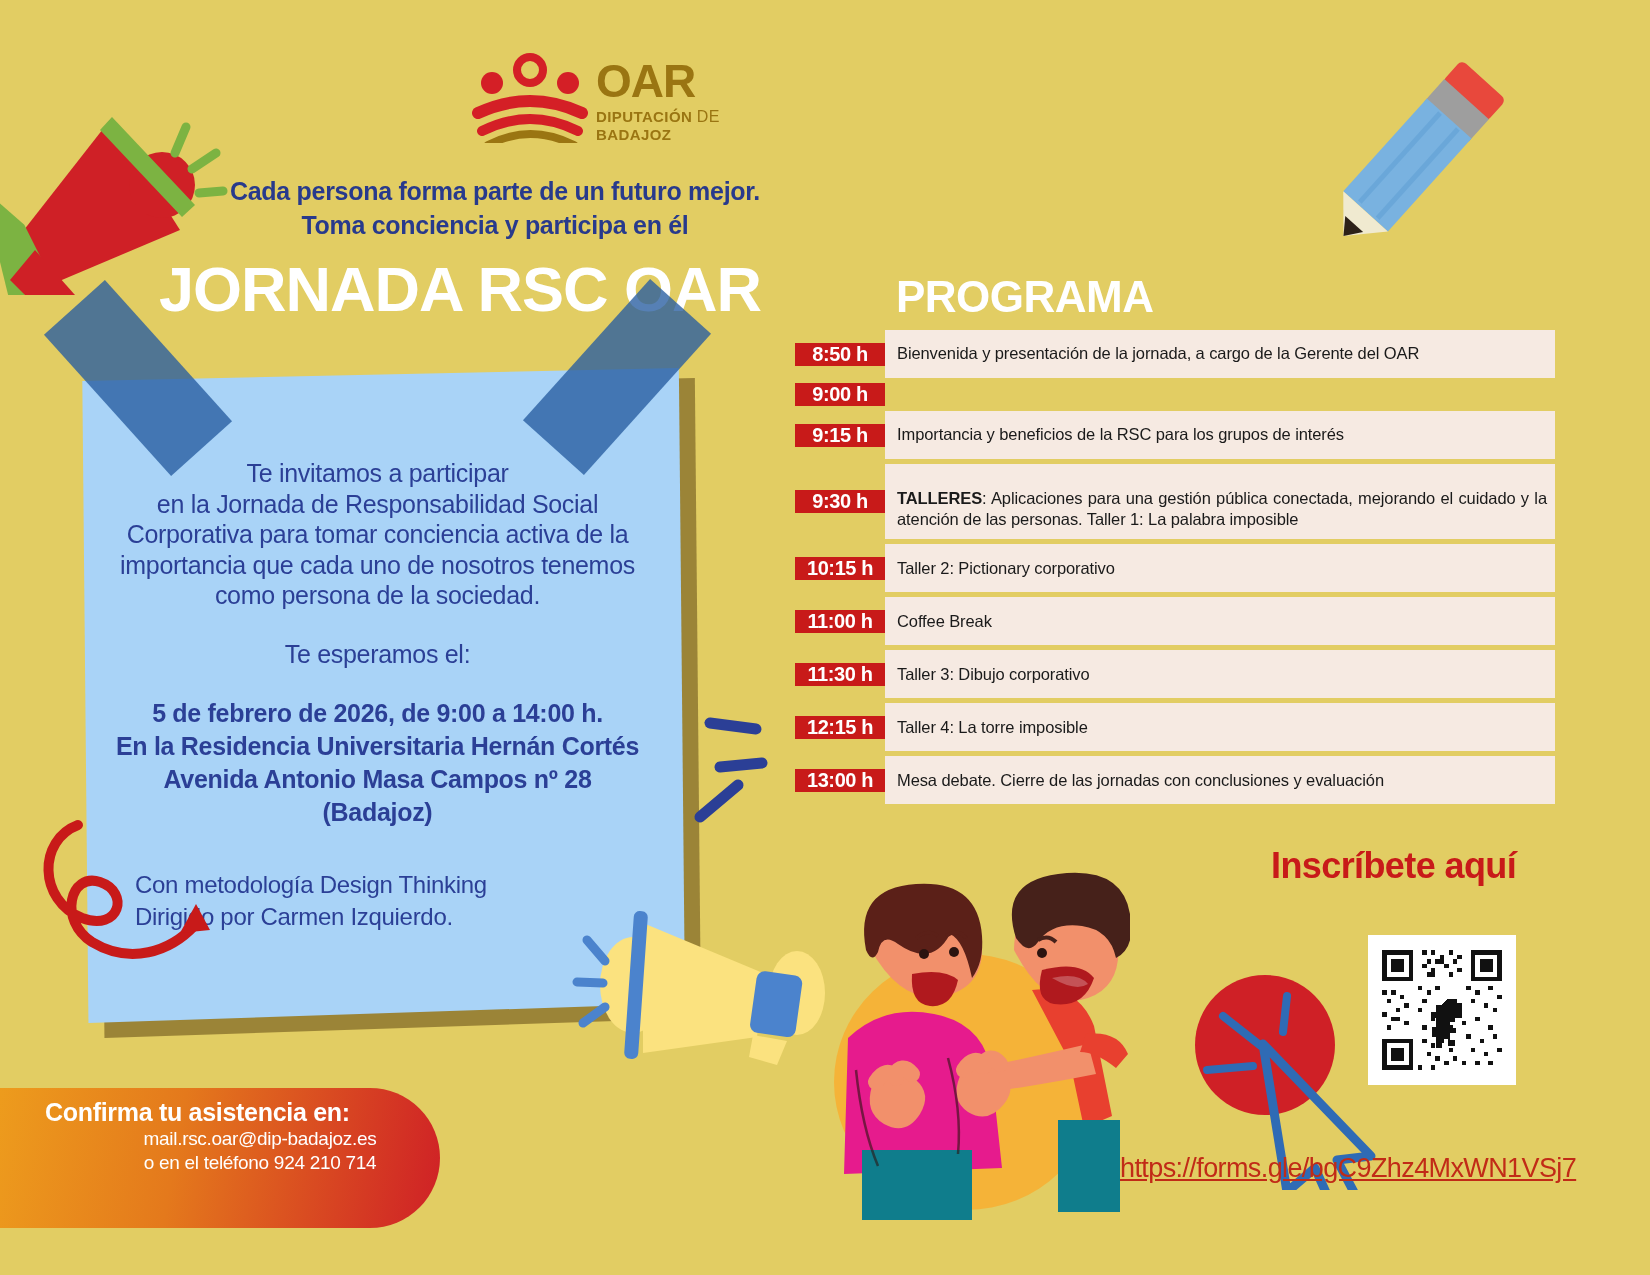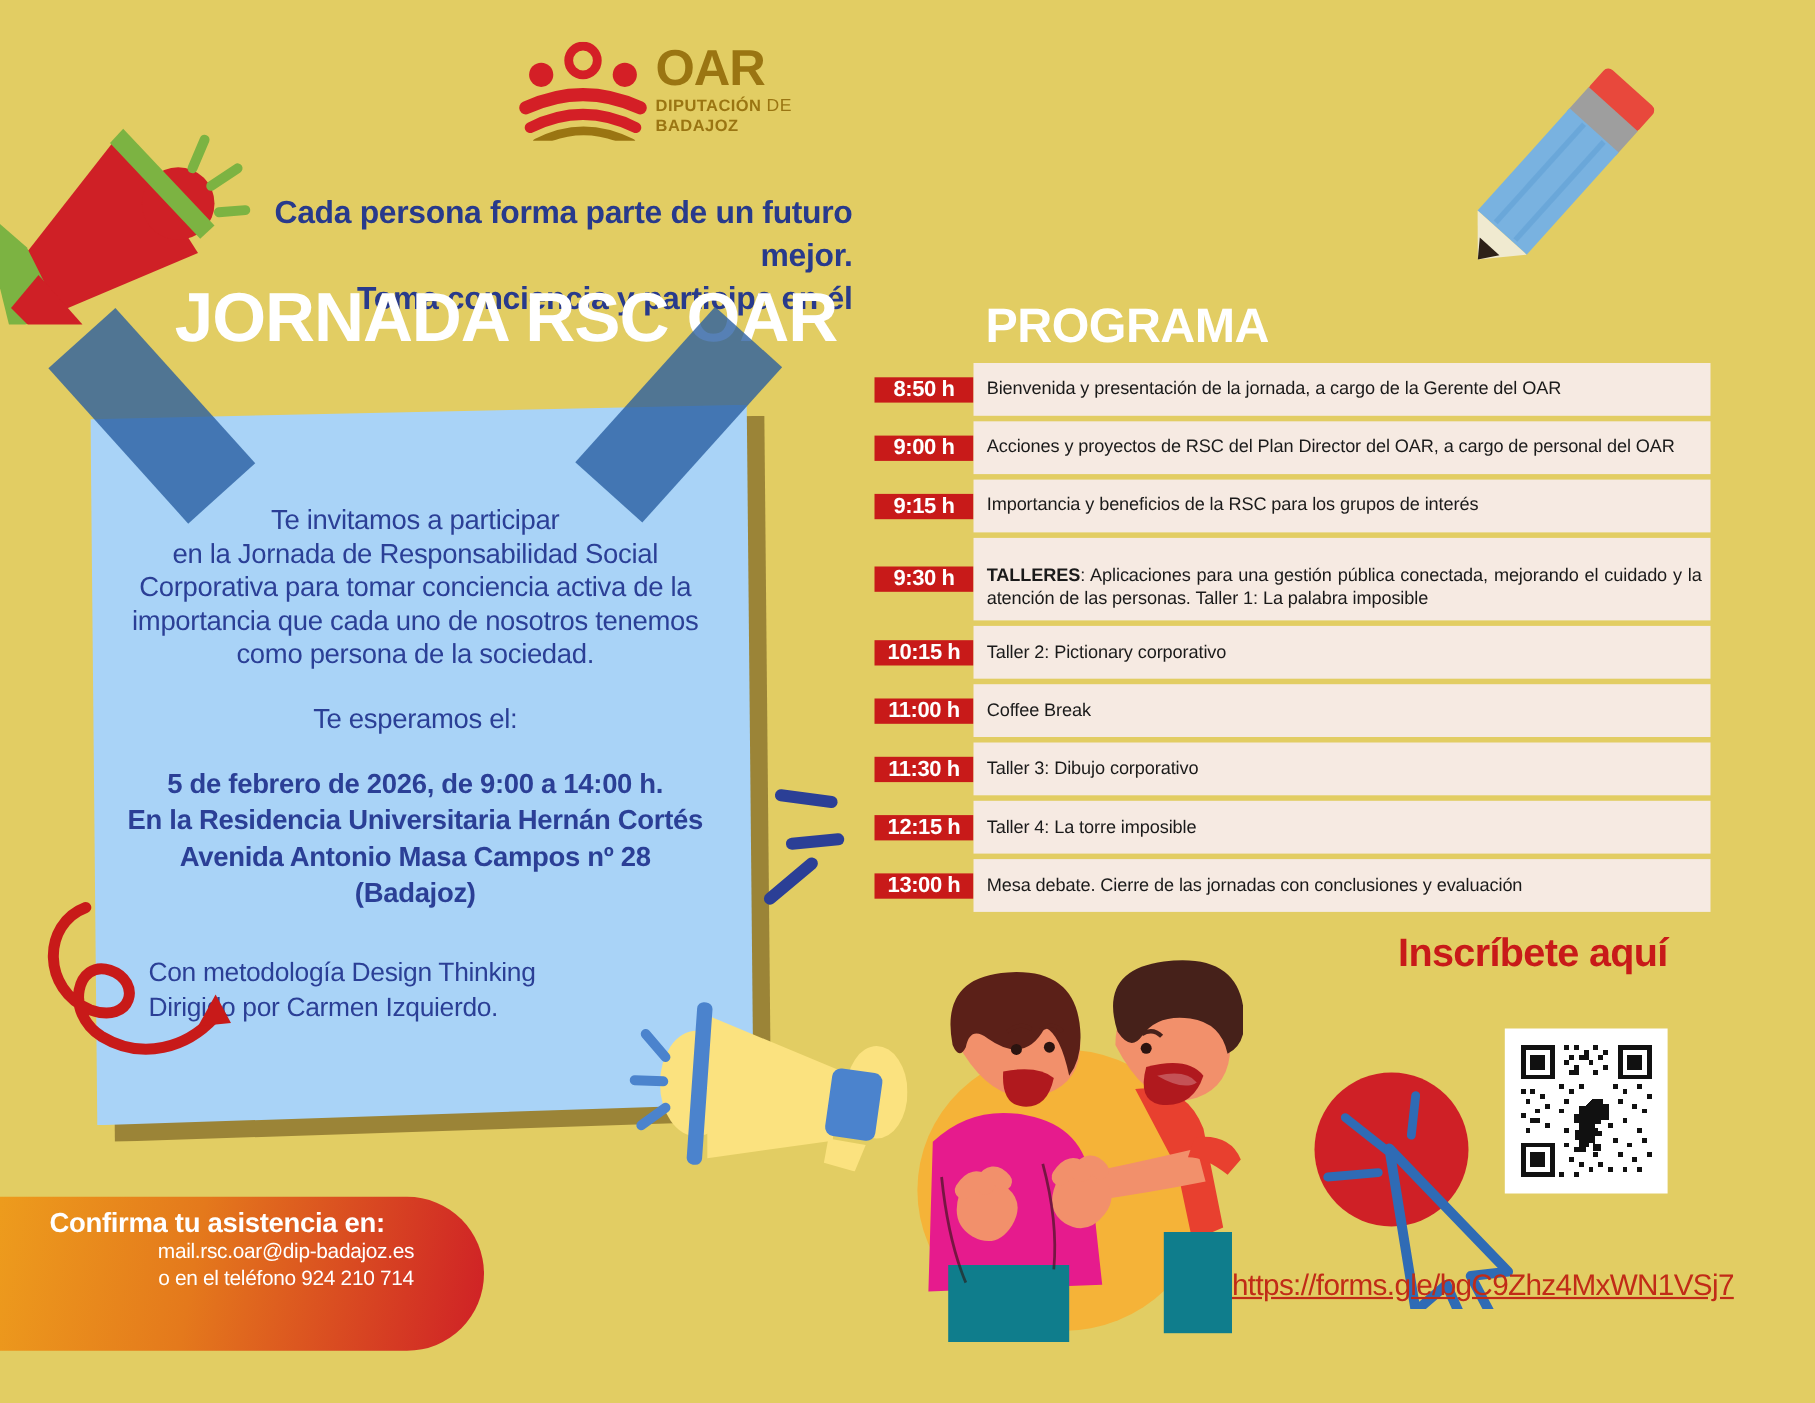--- a/index.html
+++ b/index.html
@@ -9,30 +9,30 @@
     font-family:"Liberation Sans", sans-serif;
     overflow:hidden;
     position:relative;
   }
   .poster{position:absolute;left:0;top:0;width:1650px;height:1275px;background:#e2cd63;overflow:hidden;}
 
   
   .deco{position:absolute;pointer-events:none;}
 
   
-  .logo-wrap{position:absolute;left:470px;top:38px;width:320px;height:105px;display:flex;align-items:flex-start;}
+  .logo-wrap{position:absolute;left:470px;top:38px;width:320px;height:105px;display:flex;align-items:flex-end;}
   .logo-mark{width:120px;height:90px;flex:0 0 auto;}
   .logo-txt{margin-left:6px;display:flex;flex-direction:column;justify-content:center;}
   .logo-oar{font-size:46px;font-weight:bold;color:#9a7512;letter-spacing:-1px;line-height:1;font-family:"Liberation Sans",sans-serif;}
   .logo-sub{font-size:15px;color:#9a7512;letter-spacing:.4px;margin-top:4px;font-weight:bold;}
   .logo-sub .sm{font-size:16px;font-weight:normal;}
 
   
-  .tagline{position:absolute;left:195px;top:175px;width:580px;text-align:right;
-    color:#283a8c;font-size:29px;font-weight:bold;line-height:1.35;letter-spacing:-.3px;}
+  .tagline{position:absolute;left:205px;top:175px;width:580px;text-align:center;
+    color:#283a8c;font-size:25px;font-weight:bold;line-height:1.35;letter-spacing:-.3px;}
 
   
   .main-title{position:absolute;left:150px;top:258px;width:620px;text-align:center;
     color:#ffffff;font-size:63px;font-weight:bold;letter-spacing:-1px;line-height:1;}
 
   
   .card-shadow{position:absolute;left:86px;top:378px;width:615px;height:660px;background:#9b8437;
      clip-path:polygon(2% 2%,99% 0%,100% 97%,3% 100%);}
   .card{position:absolute;left:70px;top:368px;width:615px;height:655px;background:#a9d3f7;
      clip-path:polygon(2% 2%,99% 0%,100% 97%,3% 100%);}
@@ -189,21 +189,20 @@
   </svg>
 
   <div class="prog-title">PROGRAMA</div>
   <div class="prog-list" id="prog-list">
       <div class="prow">
         <div class="ptime">8:50 h</div>
         <div class="pdesc">Bienvenida y presentación de la jornada, a cargo de la Gerente del OAR</div>
       </div>
       <div class="prow">
         <div class="ptime">9:00 h</div>
-        <div class="pdesc">Acciones y proyectos de RSC del Plan Director del OAR, a cargo de personal del OAR</div>
       </div>
       <div class="prow">
         <div class="ptime">9:15 h</div>
         <div class="pdesc">Importancia y beneficios de la RSC para los grupos de interés</div>
       </div>
       <div class="prow tall">
         <div class="ptime">9:30 h</div>
         <div class="pdesc"><b>TALLERES</b><span>: Aplicaciones para una gestión pública conectada, mejorando el cuidado y la atención de las personas. Taller 1: La palabra imposible</span></div>
       </div>
       <div class="prow">

